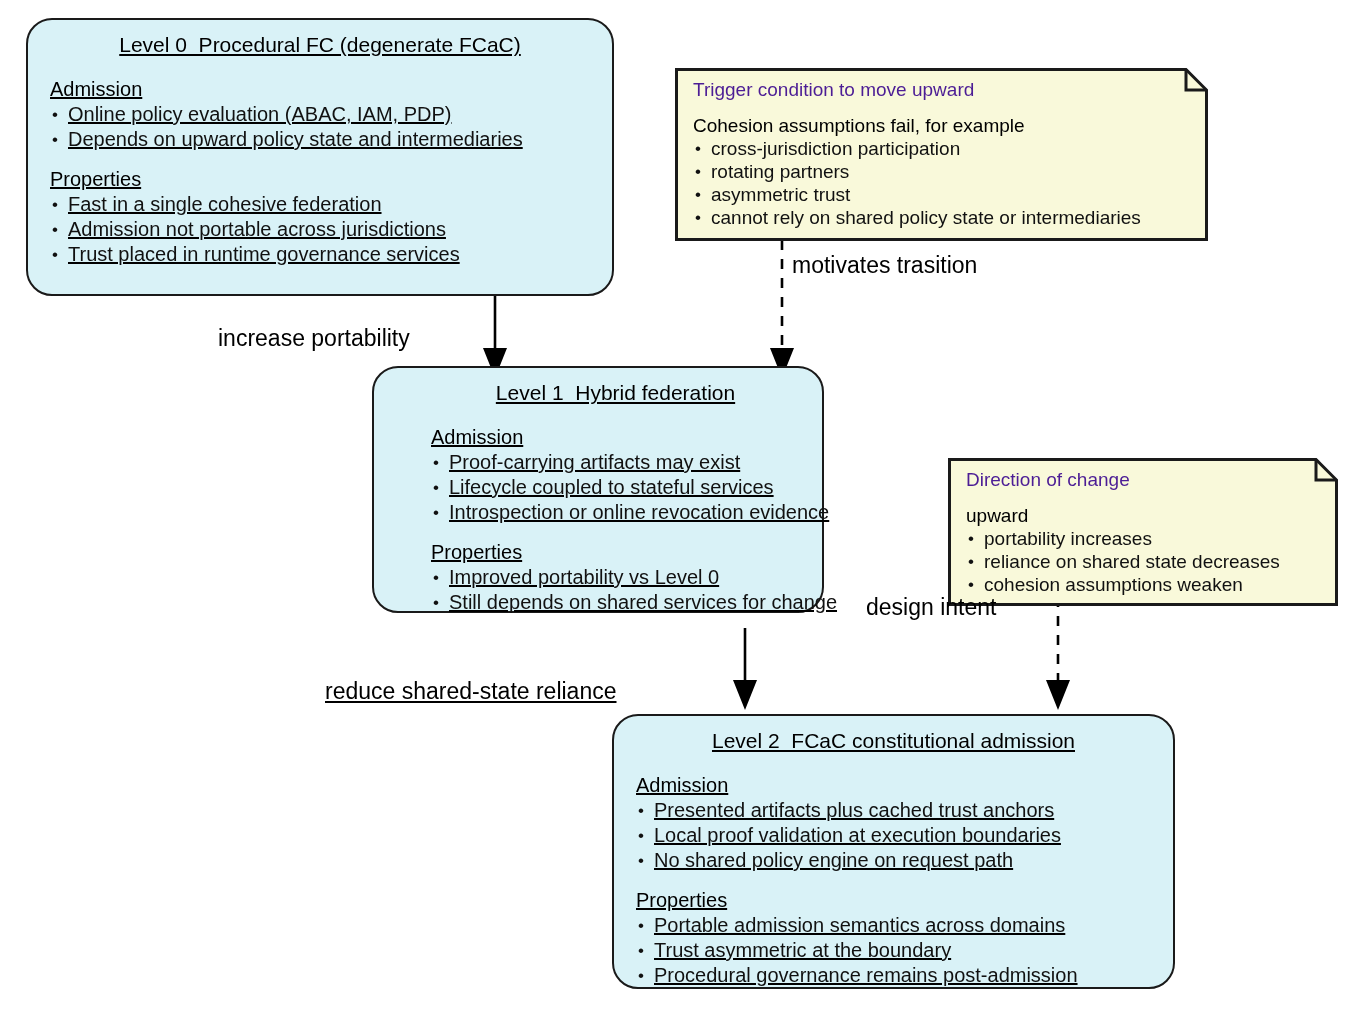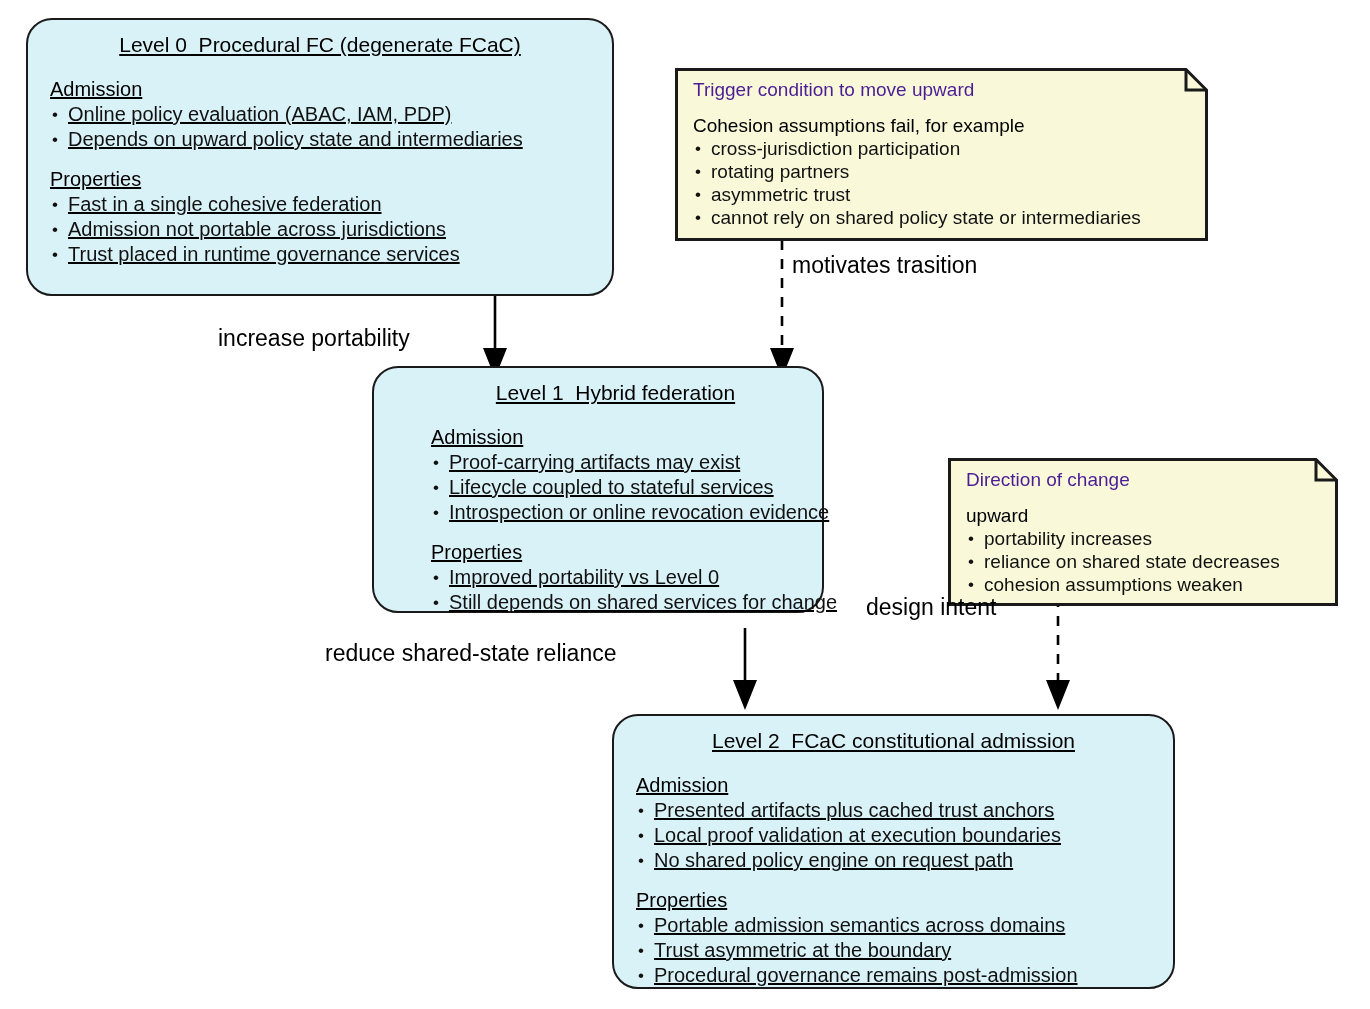--- a/index.html
+++ b/index.html
@@ -236,17 +236,17 @@
         <li>reliance on shared state decreases</li>
         <li>cohesion assumptions weaken</li>
       </ul>
     </div>
   </div>
 
   <div class="edge-label" style="left:218px; top:325px;text-align:right;">increase portability</div>
 
   <div class="edge-label" style="left:792px; top:252px;">motivates trasition</div>
 
-  <div class="edge-label" style="left:325px; top:640px;">reduce shared-state reliance</div>
+  <div class="edge-label" style="left:325px; top:678px;text-decoration:underline;">reduce shared-state reliance</div>
 
   <div class="edge-label" style="left:866px; top:594px;">design intent</div>
 
 </div>
 
 </body></html>

